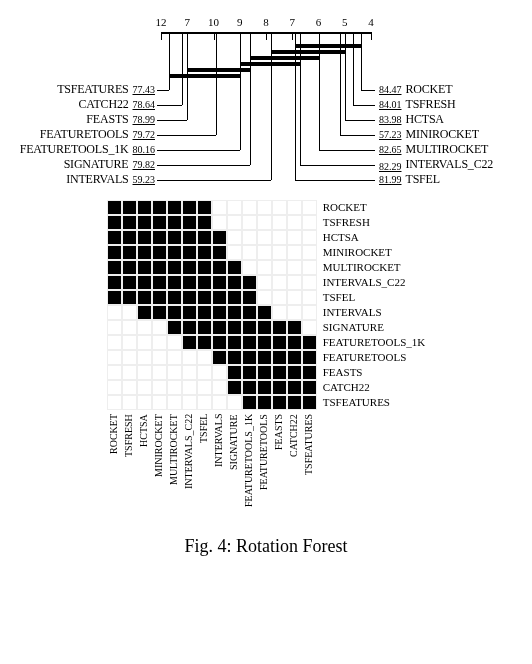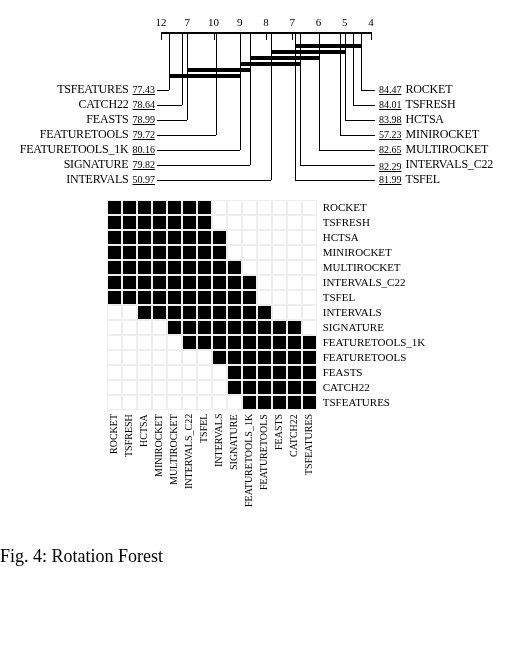--- a/index.html
+++ b/index.html
@@ -14,23 +14,23 @@
     width: 532px;
     box-sizing: border-box;
     padding: 20px 0 8px 0;
   }
   .caption {
     text-align: center;
     font-size: 17px;
     margin: 8px 0 14px 0;
   }
   .fig-title {
-    text-align: left;
+    text-align: center;
     font-size: 18px;
-    margin-top: 12px;
+    margin-top: 2px;
   }
 
   
   .cd {
     position: relative;
     width: 460px;
     height: 180px;
     margin: 0 auto;
   }
   .cd-axis {
@@ -185,21 +185,21 @@
       <div class="cd-lead cd-vlead" style="left: 214.25px; top: 12px; height: 133px;"></div>
       <div class="cd-lead cd-hlead" style="left: 121px; width: 93.25px; top: 145px;"></div>
       <div class="cd-entry left" style="right: 341px; top: 137px;">
         <span class="label">SIGNATURE</span>
         <span class="val">79.82</span>
       </div>
       <div class="cd-lead cd-vlead" style="left: 235.25px; top: 12px; height: 148px;"></div>
       <div class="cd-lead cd-hlead" style="left: 121px; width: 114.25px; top: 160px;"></div>
       <div class="cd-entry left" style="right: 341px; top: 152px;">
         <span class="label">INTERVALS</span>
-        <span class="val">50.97</span>
+        <span class="val">59.23</span>
       </div>
       <div class="cd-lead cd-vlead" style="left: 324.5px; top: 12px; height: 58px;"></div>
       <div class="cd-lead cd-hlead" style="left: 324.5px; width: 14.5px; top: 70px;"></div>
       <div class="cd-entry right" style="left: 343px; top: 62px;">
         <span class="val">84.47</span>
         <span class="label">ROCKET</span>
       </div>
       <div class="cd-lead cd-vlead" style="left: 316.625px; top: 12px; height: 73px;"></div>
       <div class="cd-lead cd-hlead" style="left: 316.625px; width: 22.375px; top: 85px;"></div>
       <div class="cd-entry right" style="left: 343px; top: 77px;">

